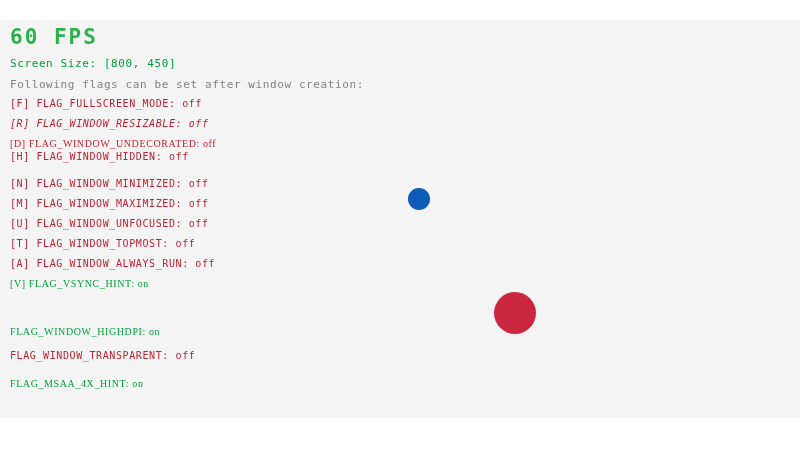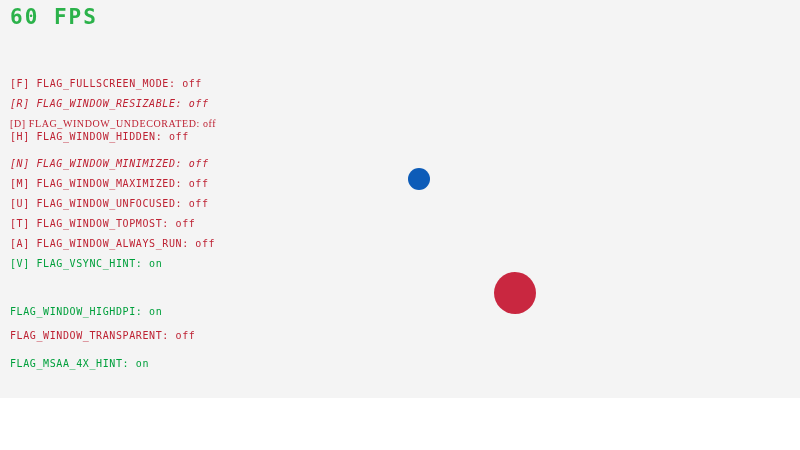--- a/index.html
+++ b/index.html
@@ -9,20 +9,21 @@
   body {
     background: #ffffff;
     font-family: "DejaVu Sans Mono", monospace;
   }
   #app {
     position: relative;
     width: 800px;
     height: 398px;
     background: #f4f4f4;
     overflow: hidden;
+    margin-top: 20px;
     -webkit-font-smoothing: none;
   }
   .txt {
     position: absolute;
     white-space: pre;
     font-family: "DejaVu Sans Mono", "Liberation Mono", monospace;
     letter-spacing: 0.5px;
     line-height: 1;
   }
   #fps-counter {
@@ -47,21 +48,21 @@
     letter-spacing: 0.6px;
   }
   #header-after  { top: 59px; }
   #header-before { top: 299px; }
 
   .flag-line {
     left: 10px;
     font-size: 10px;
     letter-spacing: 0.6px;
   }
-  .flag-on  { color: #00a03c; }
+  .flag-on  { color: #00a03c; font-family: Liberation Serif, serif; }
   .flag-off { color: #be2233; }
 
   .circle {
     position: absolute;
     border-radius: 50%;
   }
   #circle-blue {
     left: 408px;
     top: 168px;
     width: 23px;
@@ -76,28 +77,30 @@
     background: #c92740;
   }
 </style>
 </head>
 <body>
 
 <div id="app" style="background: rgb(244, 244, 244);">
 
   <div class="txt" id="fps-counter">60 FPS</div>
 
+  <div class="txt" id="screen-size">Screen Size: [800, 450]</div>
 
+  <div class="txt section-header" id="header-after">Following flags can be set after window creation:</div>
 
   <div id="flags-after">
       <div class="txt flag-line flag-off" style="top: 79px; color: rgb(190, 34, 51);">[F] FLAG_FULLSCREEN_MODE: off</div>
       <div class="txt flag-line flag-off" style="top: 99px; color: rgb(190, 34, 51); font-style: italic;">[R] FLAG_WINDOW_RESIZABLE: off</div>
       <div class="txt flag-line flag-off" style="top: 119px; color: rgb(190, 34, 51); font-family: Liberation Serif, serif;">[D] FLAG_WINDOW_UNDECORATED: off</div>
       <div class="txt flag-line flag-off" style="top: 132px; color: rgb(190, 34, 51);">[H] FLAG_WINDOW_HIDDEN: off</div>
-      <div class="txt flag-line flag-off" style="top: 159px; color: rgb(190, 34, 51); font-style: italic;">[N] FLAG_WINDOW_MINIMIZED: off</div>
+      <div class="txt flag-line flag-off" style="top: 159px; color: rgb(190, 34, 51);">[N] FLAG_WINDOW_MINIMIZED: off</div>
       <div class="txt flag-line flag-off" style="top: 179px; color: rgb(190, 34, 51);">[M] FLAG_WINDOW_MAXIMIZED: off</div>
       <div class="txt flag-line flag-off" style="top: 199px; color: rgb(190, 34, 51);">[U] FLAG_WINDOW_UNFOCUSED: off</div>
       <div class="txt flag-line flag-off" style="top: 219px; color: rgb(190, 34, 51);">[T] FLAG_WINDOW_TOPMOST: off</div>
       <div class="txt flag-line flag-off" style="top: 239px; color: rgb(190, 34, 51);">[A] FLAG_WINDOW_ALWAYS_RUN: off</div>
       <div class="txt flag-line flag-on" style="top: 259px; color: rgb(0, 160, 60);">[V] FLAG_VSYNC_HINT: on</div>
     </div>
 
 
   <div id="flags-before">
       <div class="txt flag-line flag-on" style="top: 307px; color: rgb(0, 160, 60);">FLAG_WINDOW_HIGHDPI: on</div>

